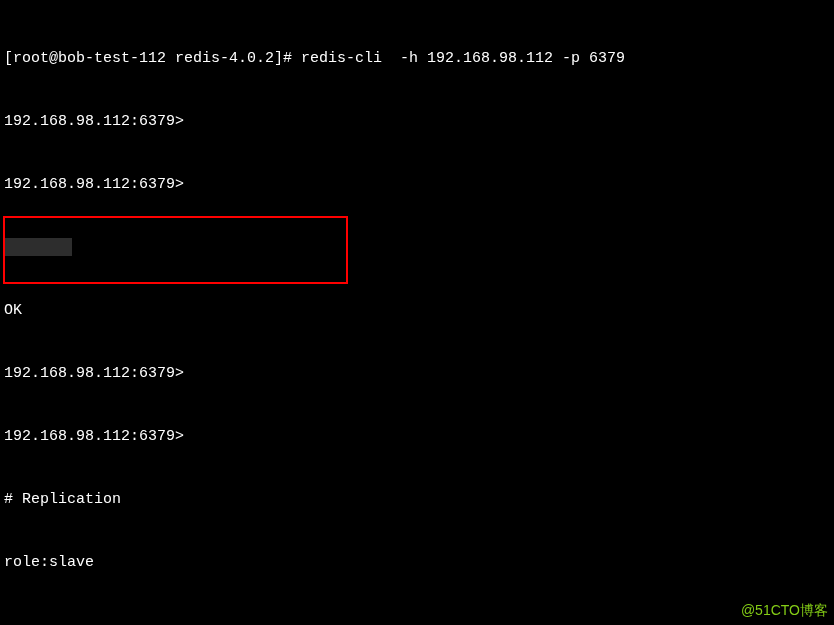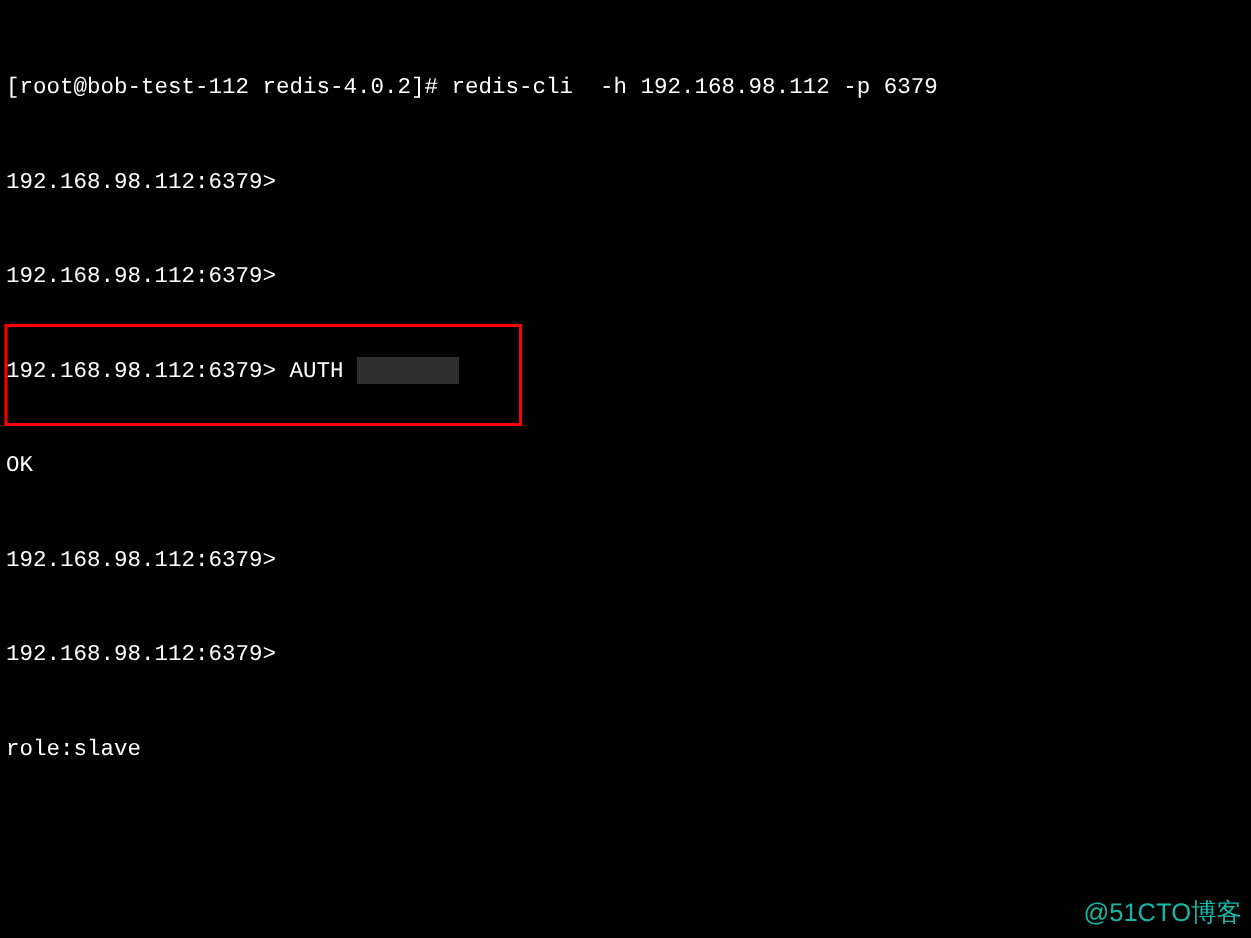--- a/index.html
+++ b/index.html
@@ -39,36 +39,37 @@
       display: inline-block;
       width: 68px;
       height: 18px;
       background: #2d2d2d;
       vertical-align: text-bottom;
     }
     .watermark {
       position: absolute;
       bottom: 4px;
       right: 6px;
-      color: #14b8a6;
+      color: #84cc16;
       font-family: sans-serif;
-      font-size: 17px;
+      font-size: 14px;
     }
   </style>
 </head>
 <body>
 
 <div class="terminal">
   <span class="line">[root@bob-test-112 redis-4.0.2]# redis-cli  -h 192.168.98.112 -p 6379</span>
   <span class="line">192.168.98.112:6379&gt;</span>
   <span class="line">192.168.98.112:6379&gt;</span>
-  <span class="line"><span>192.168.98.112:6379&gt; AUTH </span><span class="redacted"></span></span>
+  <span class="line"><span class="redacted"></span></span>
   <span class="line">OK</span>
   <span class="line">192.168.98.112:6379&gt;</span>
   <span class="line">192.168.98.112:6379&gt;</span>
+  <span class="line"># Replication</span>
   <span class="line">role:slave</span>
   
   
   
   
   
   
   
   
   

